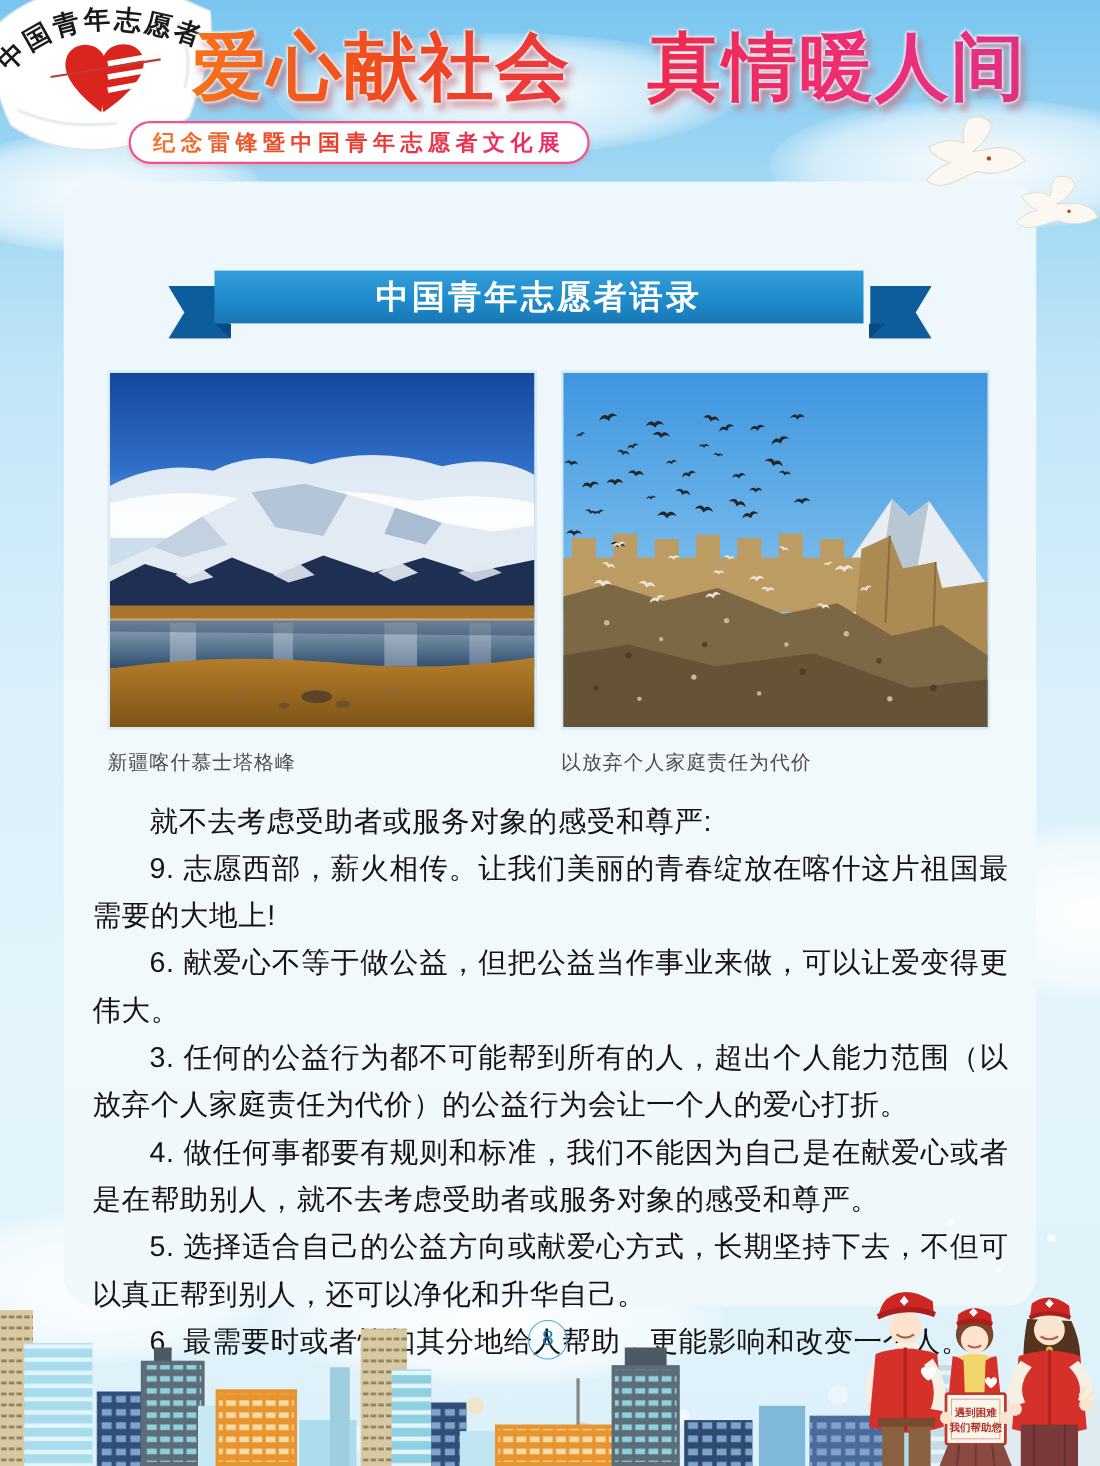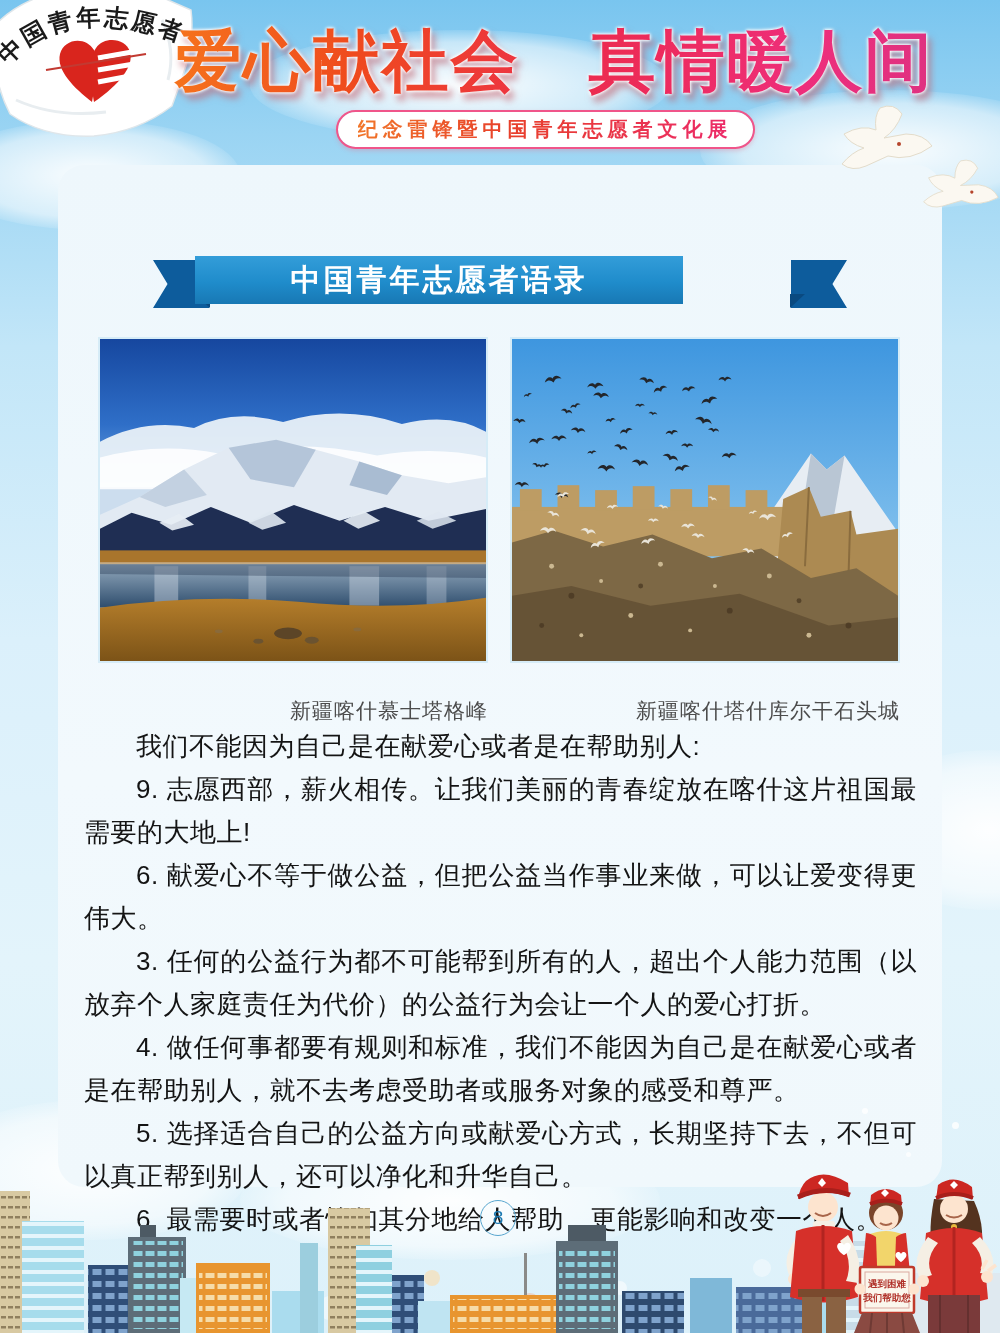--- a/index.html
+++ b/index.html
@@ -13,21 +13,21 @@
 
   
   .flag{position:absolute;left:-14px;top:-20px;width:232px;height:182px;}
   .title-wrap{position:absolute;left:0;right:0;top:16px;padding-left:108px;text-align:center;}
   .main-title{
     margin:0;font-size:67px;font-weight:900;letter-spacing:2px;white-space:nowrap;
     background:linear-gradient(95deg,#f8821c 0%,#ef4a1e 28%,#ec2b51 55%,#ee2e7b 78%,#d63384 100%);
     -webkit-background-clip:text;background-clip:text;color:transparent;
     filter:drop-shadow(0 0 1.5px #fff) drop-shadow(0 0 1.5px #fff) drop-shadow(4px 6px 3px rgba(194,96,110,.55));
   }
-  .subtitle-wrap{position:absolute;left:0;right:0;top:110px;padding-left:90px;text-align:center;}
+  .subtitle-wrap{position:absolute;left:0;right:0;top:110px;padding-left:117px;text-align:left;}
   .subtitle-pill{
     display:inline-block;background:#fff;border:2px solid #f0558a;border-radius:20px;
     padding:4px 20px;font-size:20px;font-weight:bold;letter-spacing:5px;white-space:nowrap;
     background-clip:padding-box;
     box-shadow:0 2px 4px rgba(230,120,150,.35);
   }
   .subtitle-pill span{
     background:linear-gradient(95deg,#f1762a 0%,#e8402a 40%,#ec2a6a 100%);
     -webkit-background-clip:text;background-clip:text;color:transparent;
   }
@@ -35,37 +35,37 @@
 
   
   .card{
     position:absolute;left:58px;top:165px;width:884px;height:1022px;
     background:linear-gradient(180deg,#eef7fc 0%,#f2f9fd 60%,#f0f8fc 100%);
     border-radius:26px;
   }
 
   
   .ribbon-band{
-    position:absolute;left:137px;top:81px;width:488px;height:48px;z-index:2;
+    position:absolute;left:137px;top:81px;width:590px;height:48px;z-index:2;
     background:linear-gradient(180deg,#339dd9 0%,#1f8ccb 55%,#1878b4 100%);
     display:flex;align-items:center;justify-content:center;
-    color:#fff;font-size:30px;font-weight:bold;letter-spacing:3px;margin-top:10px;
+    color:#fff;font-size:30px;font-weight:bold;letter-spacing:3px;
   }
   .ribbon-tail{position:absolute;top:95px;width:56px;height:48px;background:#0d5c9c;z-index:1;}
   .tail-left{left:95px;clip-path:polygon(0 0,100% 0,100% 100%,0 100%,26% 50%);}
   .tail-right{left:733px;clip-path:polygon(0 0,100% 0,74% 50%,100% 100%,0 100%);}
   .ribbon-fold{position:absolute;top:129px;width:15px;height:14px;background:#0a4a80;z-index:1;}
   .fold-left{left:137px;clip-path:polygon(0 0,100% 0,100% 100%);}
   .fold-right{left:732px;clip-path:polygon(0 0,100% 0,0 100%);}
 
   
   .photo{position:absolute;top:172px;width:390px;height:326px;border:2px solid #d6ecf7;box-sizing:border-box;background:#cde;overflow:hidden;}
   .photo-left{left:40px;}
   .photo-right{left:452px;}
-  .caption{position:absolute;top:532px;width:390px;text-align:right;font-size:21px;color:#4c4c4c;letter-spacing:1px;}
+  .caption{position:absolute;top:516px;width:390px;text-align:left;font-size:18px;color:#4c4c4c;letter-spacing:1px;}
   .caption-left{left:40px;}
   .caption-right{left:452px;}
 
   
   .quotes{position:absolute;left:26px;top:560px;width:833px;color:#141414;}
   .quotes p{margin:0;font-size:26px;line-height:43px;text-indent:2em;text-align:justify;letter-spacing:.5px;}
 
   
   .page-circle{
     position:absolute;left:480px;top:1200px;width:34px;height:34px;border-radius:50%;
@@ -237,24 +237,24 @@
             <use href="#bird" transform="translate(130.49376598627342,207.4241481120641) scale(0.9071428571428573) rotate(-13)" fill="#e9e4d8"></use>
             <use href="#bird" transform="translate(170.93875822145048,190.68620922457157) scale(0.8642857142857143) rotate(-4)" fill="#e9e4d8"></use>
             <use href="#bird" transform="translate(181.47114726840832,199.4912911899867) scale(0.8214285714285714) rotate(5)" fill="#e9e4d8"></use>
             <use href="#bird" transform="translate(232.72121898104797,213.9602574113502) scale(0.7785714285714286) rotate(14)" fill="#e9e4d8"></use>
             <use href="#bird" transform="translate(272.77156691770153,201.42668217439382) scale(0.7357142857142858) rotate(-21)" fill="#e9e4d8"></use>
           </g>
       </svg>
     </div>
 
     <div class="caption caption-left">新疆喀什慕士塔格峰</div>
-    <div class="caption caption-right">新疆喀什塔什库尔干石头城</div>
+    <div class="caption caption-right">以放弃个人家庭责任为代价</div>
 
     <div class="quotes">
-      <p>我们不能因为自己是在献爱心或者是在帮助别人:</p>
+      <p>就不去考虑受助者或服务对象的感受和尊严:</p>
       <p>9. 志愿西部，薪火相传。让我们美丽的青春绽放在喀什这片祖国最需要的大地上!</p>
       <p>6. 献爱心不等于做公益，但把公益当作事业来做，可以让爱变得更伟大。</p>
       <p>3. 任何的公益行为都不可能帮到所有的人，超出个人能力范围（以放弃个人家庭责任为代价）的公益行为会让一个人的爱心打折。</p>
       <p>4. 做任何事都要有规则和标准，我们不能因为自己是在献爱心或者是在帮助别人，就不去考虑受助者或服务对象的感受和尊严。</p>
       <p>5. 选择适合自己的公益方向或献爱心方式，长期坚持下去，不但可以真正帮到别人，还可以净化和升华自己。</p>
       <p>6. 最需要时或者恰如其分地给人帮助，更能影响和改变一个人。</p>
     </div>
   </div>
 
   <svg class="flag" viewBox="0 0 232 182">

